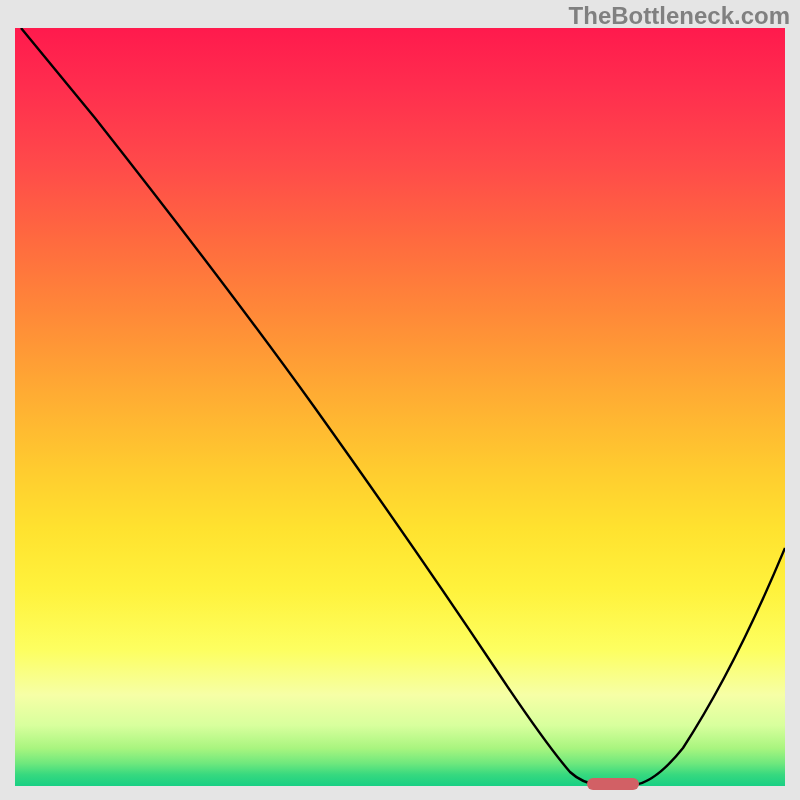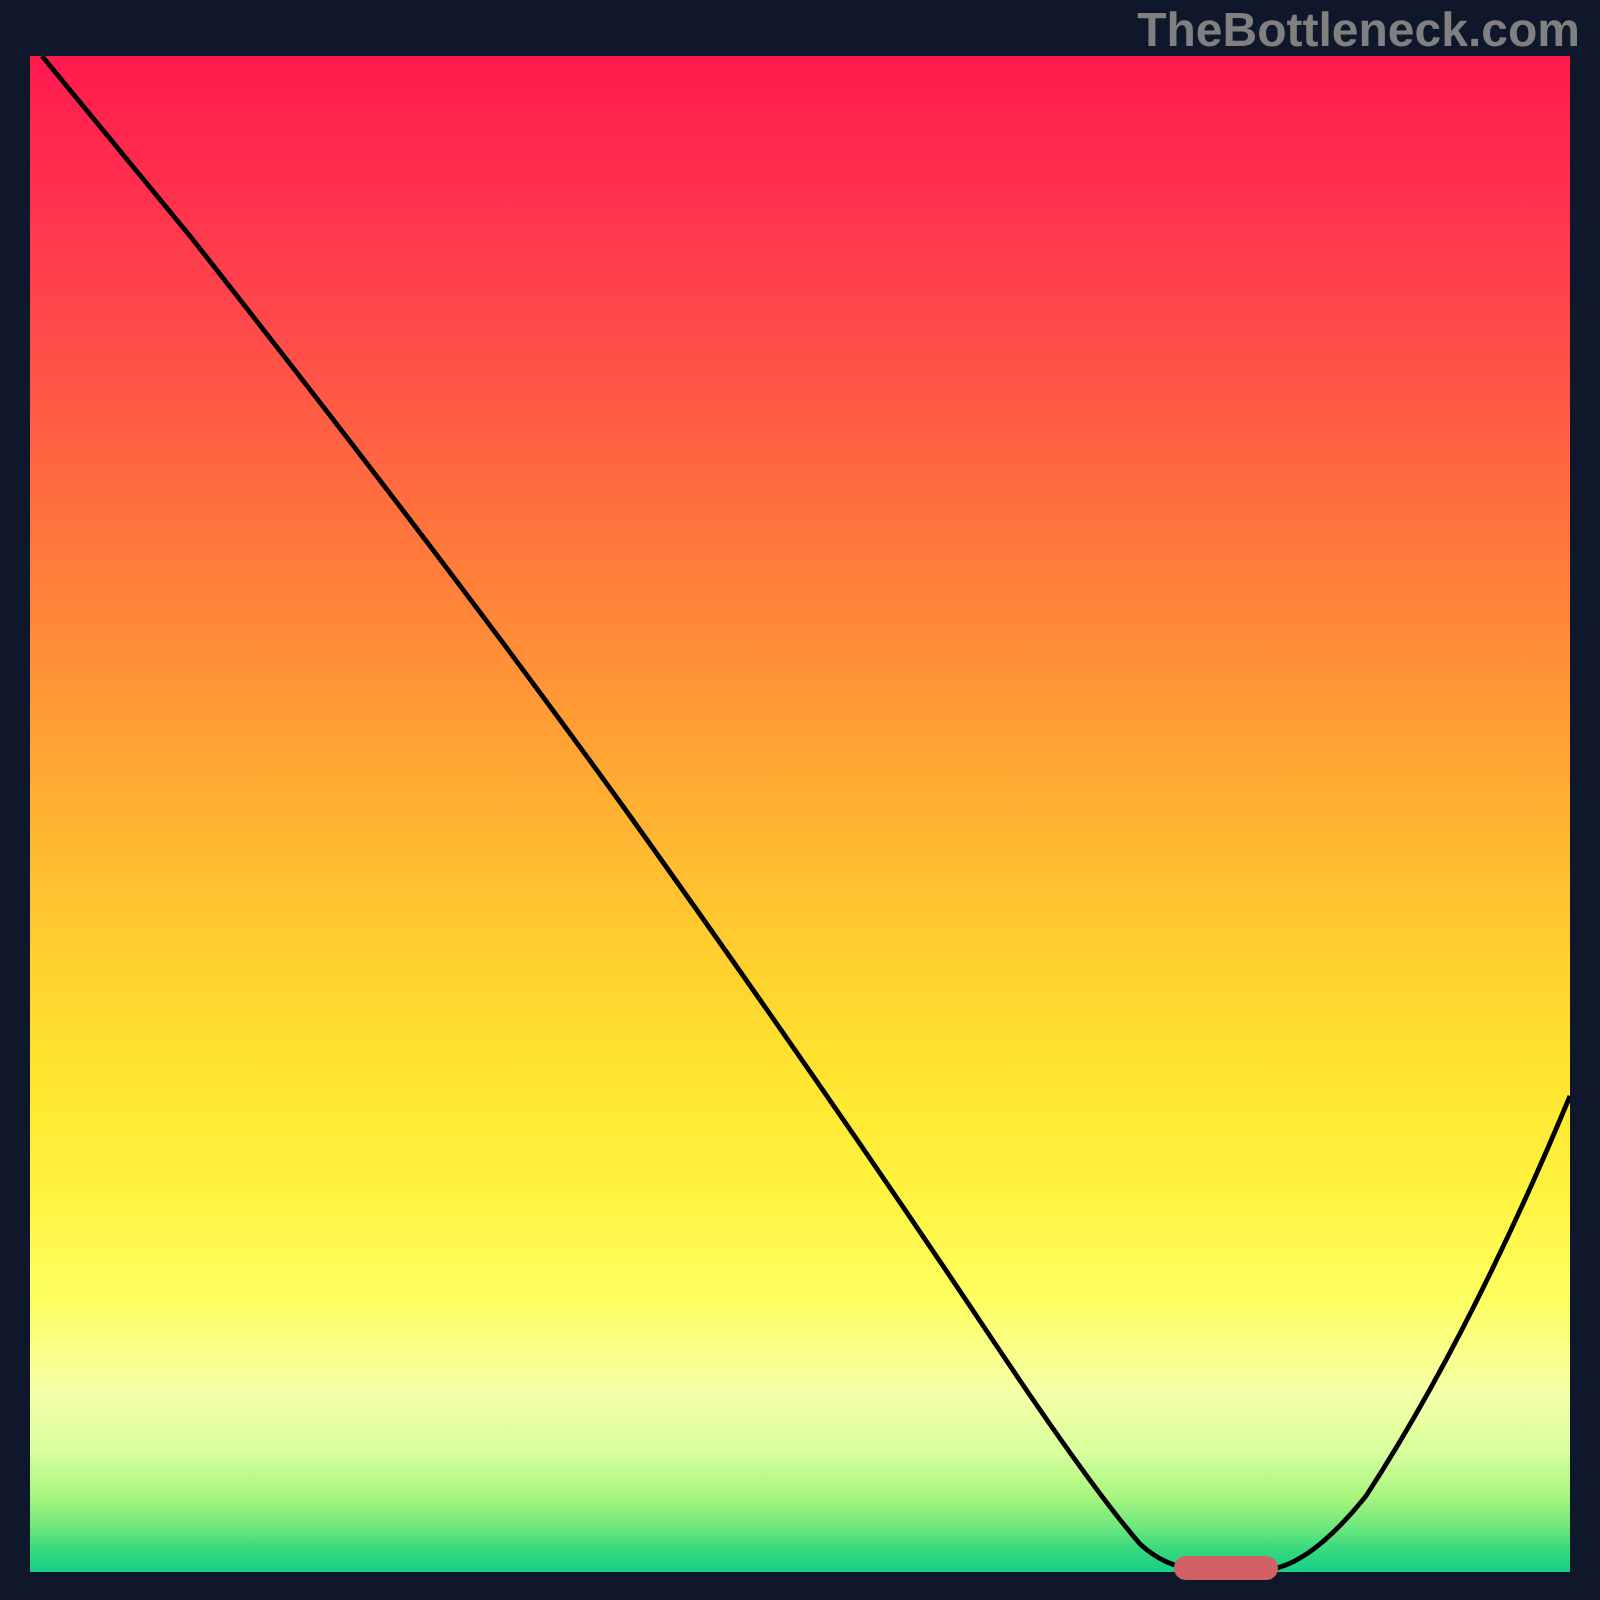--- a/index.html
+++ b/index.html
@@ -1,21 +1,21 @@
 <!DOCTYPE html>
 <html><head>
 <meta charset="utf-8">
 <style>
   * { margin: 0; padding: 0; box-sizing: border-box; }
   html, body { width: 800px; height: 800px; overflow: hidden; background: #fff; }
   .wrapper {
     position: relative;
     width: 800px;
     height: 800px;
-    background: #0f172a;
+    background: #e5e5e5;
   }
   .watermark {
     position: absolute;
     top: 2px;
     right: 10px;
     font-family: Arial, Helvetica, sans-serif;
     font-size: 24px;
     font-weight: bold;
     color: #808080;
     z-index: 5;

